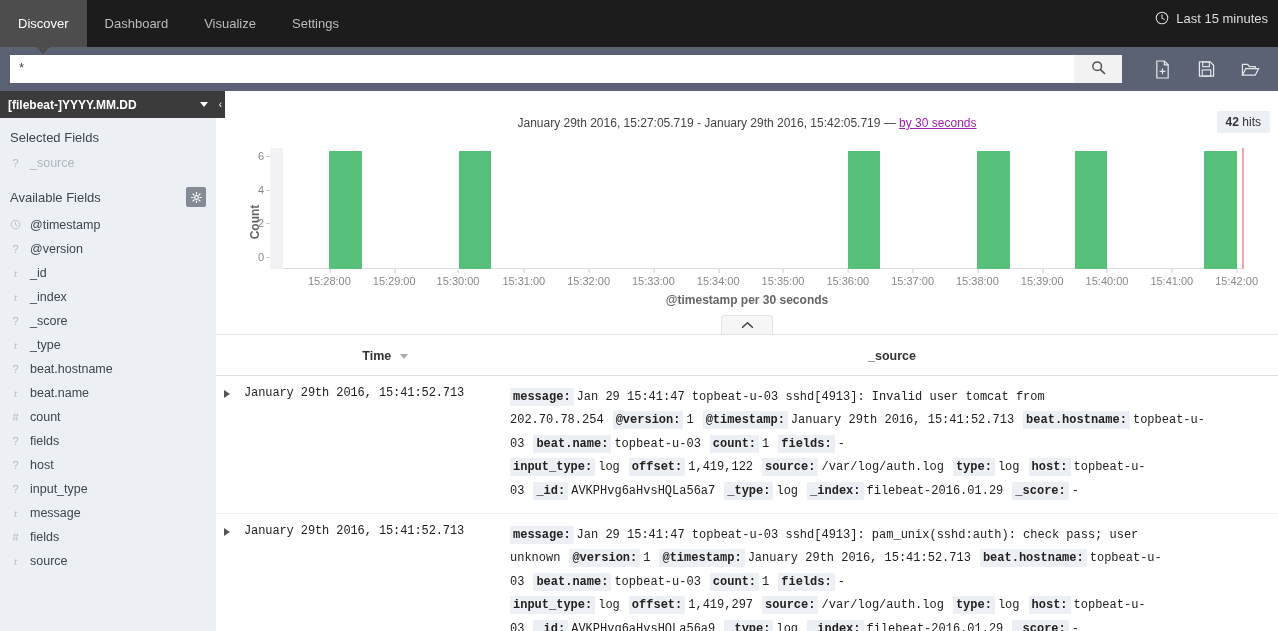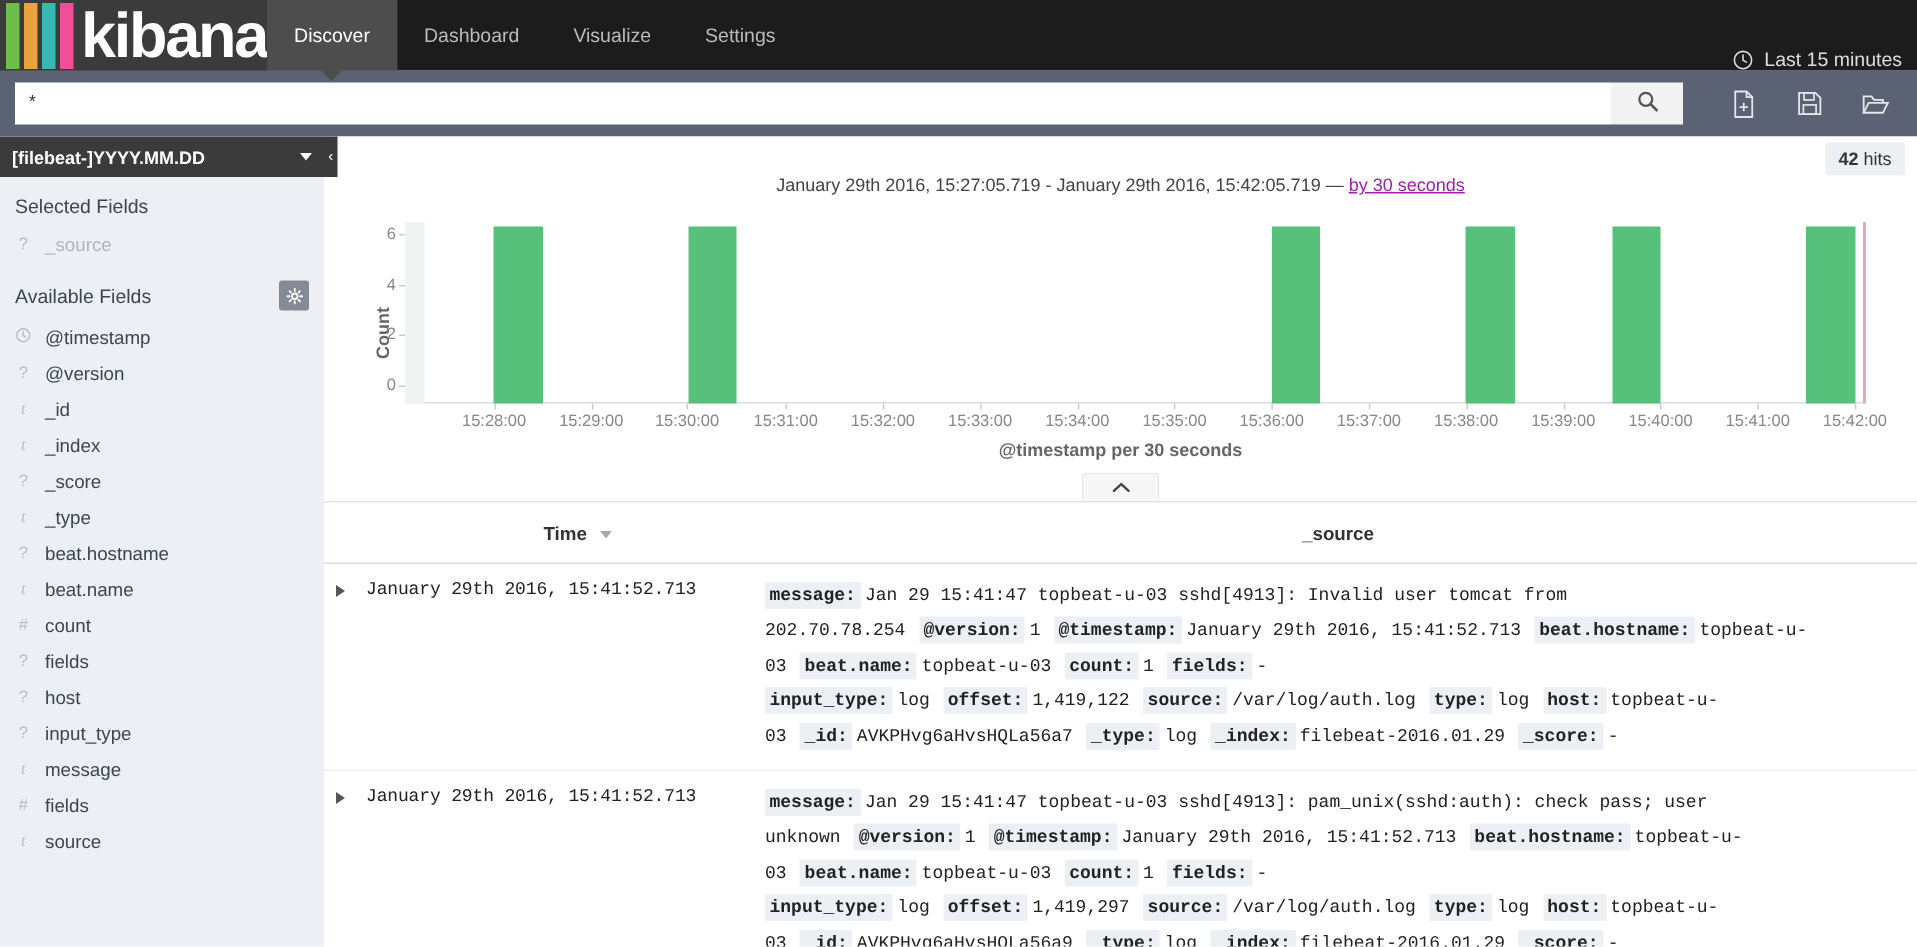--- a/index.html
+++ b/index.html
@@ -31,22 +31,22 @@
     display: flex; align-items: center; padding: 0 18px; color: #bbb;
     font-size: 13px; cursor: pointer; position: relative; height: 47px;
   }
   .nav-tab.active { background: #4d4d4d; color: #fff; }
   .nav-tab.active:after {
     content: ""; position: absolute; bottom: -7px; left: 50%; margin-left: -7px;
     border-left: 7px solid transparent; border-right: 7px solid transparent;
     border-top: 7px solid #4d4d4d;
   }
   .nav-right {
-    margin-left: auto; display: flex; align-items: flex-end; padding-right: 10px;
-    color: #ddd; font-size: 13px; gap: 7px; cursor: pointer;
+    margin-left: auto; display: flex; align-items: flex-start; padding-right: 10px;
+    color: #ddd; font-size: 13px; gap: 7px; cursor: pointer; margin-top: 11px;
   }
   .clock-icon { display: inline-block; width: 14px; height: 14px; }
 
   
   .querybar {
     height: 44px; background: #5b6273; display: flex; align-items: center;
     padding: 0 10px; gap: 0;
   }
   .query-input {
     flex: 1; height: 28px; border: none; outline: none; background: #fff;
@@ -98,21 +98,21 @@
   .ftype.unknown { font-family: "Liberation Sans", sans-serif; font-style: normal; }
   .collapse-handle {
     position: absolute; top: 0; right: -9px; width: 9px; height: 27px;
     background: #3b3b3b; color: #fff; display: flex; align-items: center;
     justify-content: center; font-size: 10px; cursor: pointer; z-index: 3;
   }
 
   
   .main { flex: 1; background: #fff; position: relative; overflow: hidden; }
   .hits-badge {
-    position: absolute; right: 8px; top: 4px; background: #eceff3; color: #333;
+    position: absolute; right: 8px; top: 20px; background: #eceff3; color: #333;
     font-size: 12px; padding: 4px 9px; border-radius: 2px; z-index: 2;
   }
   .hits-badge b { font-weight: 700; }
   .chart-title {
     text-align: center; font-size: 12px; color: #444; padding-top: 25px; padding-bottom: 4px;
   }
   .chart-title a { color: #a21caf; text-decoration: underline; cursor: pointer; }
 
   .chart-area { position: relative; height: 175px; margin: 0 18px 0 18px; }
   .ylabel {
@@ -190,29 +190,20 @@
     margin-right: 3px; white-space: nowrap;
   }
   .fv { margin-right: 9px; }
 </style>
 </head>
 <body>
 
 <div class="app">
 
   <div class="navbar">
-    <div class="brand">
-      <div class="logo-bars" id="logo-bars">
-          <span style="background: rgb(109, 190, 75);"></span>
-          <span style="background: rgb(232, 163, 61);"></span>
-          <span style="background: rgb(55, 184, 176);"></span>
-          <span style="background: rgb(240, 78, 152);"></span>
-        </div>
-      <div class="logo-word">kibana</div>
-    </div>
     <div class="nav-tabs" id="nav-tabs">
         <div class="nav-tab active">
           <span>Discover</span>
         </div>
         <div class="nav-tab">
           <span>Dashboard</span>
         </div>
         <div class="nav-tab">
           <span>Visualize</span>
         </div>

